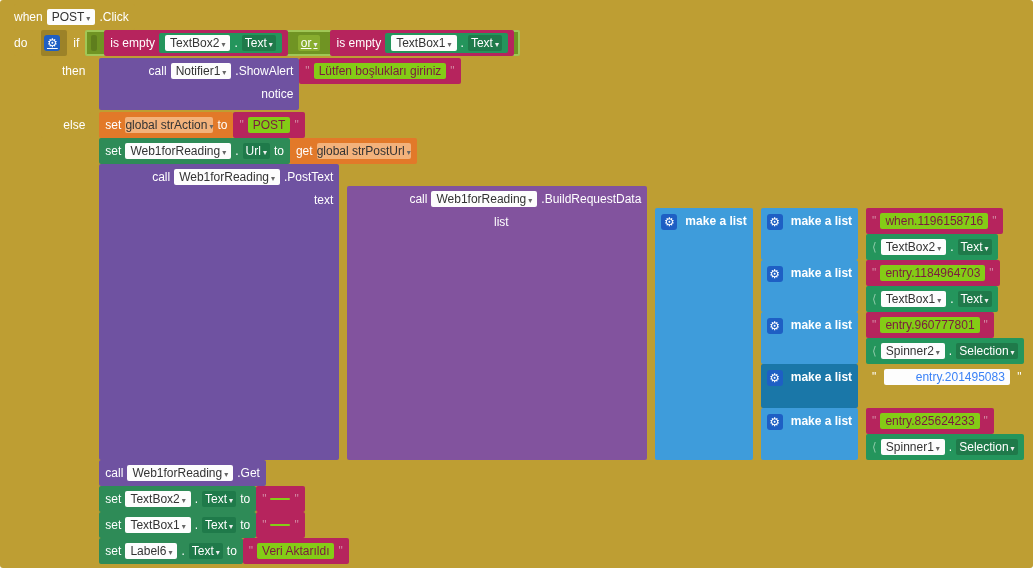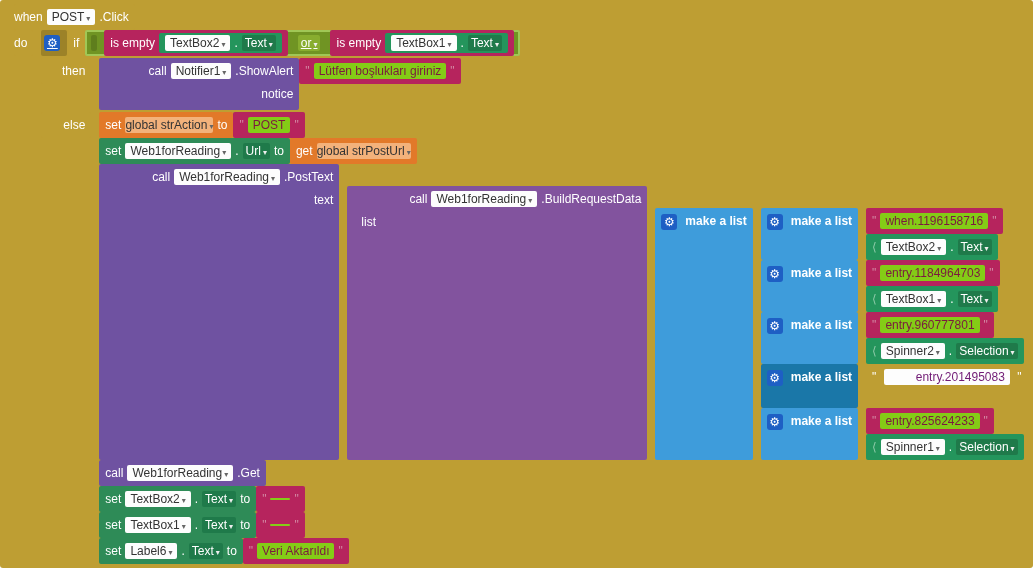--- a/index.html
+++ b/index.html
@@ -229,21 +229,21 @@
                 <div style="flex:1"></div>
               </div>
 
               <div class="row" style="align-items:stretch;">
                 <div class="col tall" style="background:#82539e; padding:3px 6px; border-radius:2px; align-items:flex-end; justify-content:flex-start; margin-top:22px;">
                   <div class="row" style="gap:4px; align-items:center; height:20px;">
                     <span>call</span>
                     <span class="white-field"><span>Web1forReading</span><span class="dd">▾</span></span>
                     <span>.BuildRequestData</span>
                   </div>
-                  <div class="row" style="gap:4px; align-items:center; height:26px; justify-content:flex-start; width:280px;">
+                  <div class="row" style="gap:4px; align-items:center; height:26px; justify-content:center; width:280px;">
                     <span>list</span>
                   </div>
                   <div style="flex:1"></div>
                 </div>
 
                 <div class="row tall" style="align-items:stretch; margin-top:44px;">
                   <span class="block lblue gear tall" style="align-items:flex-start; padding-top:6px; height:auto;">
                     <span class="bold">make a list</span>
                   </span>
 
@@ -314,21 +314,21 @@
                             </span>
                           </div>
                         </div>
                       </div>
                       <div class="row" style="align-items: stretch;">
                         <span class="block gear tall" style="background: rgb(26, 119, 168); align-items: flex-start; padding-top: 6px; height: auto;">
                           <span class="bold">make a list</span>
                         </span>
                         <div class="col">
                           <div class="row">
-                            <span class="block" style="background: transparent; color: rgb(255, 255, 255);">"&nbsp;<span class="white-field" style="color:#701a75;padding-left:32px;">entry.201495083</span>&nbsp;"</span>
+                            <span class="block" style="background: transparent; color: rgb(255, 255, 255);">"&nbsp;<span class="white-field" style="color:#3b82f6;padding-left:32px;">entry.201495083</span>&nbsp;"</span>
                           </div>
                           <div style="height: 18px;"></div>
                         </div>
                       </div>
                       <div class="row" style="align-items: stretch;">
                         <span class="block gear tall" style="background: rgb(62, 156, 219); align-items: flex-start; padding-top: 6px; height: auto;">
                           <span class="bold">make a list</span>
                         </span>
                         <div class="col">
                           <div class="row">

